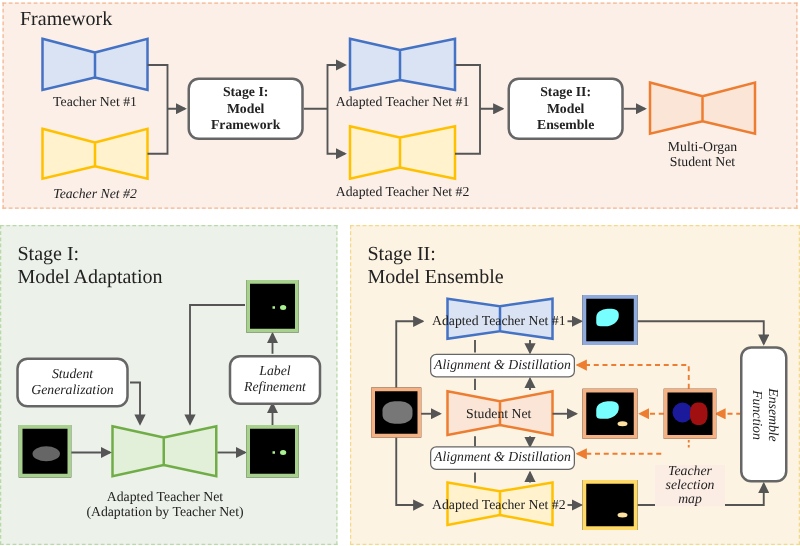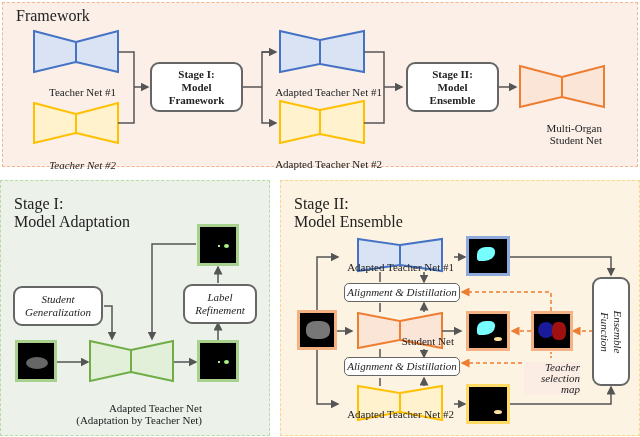--- a/index.html
+++ b/index.html
@@ -3,21 +3,21 @@
 <meta charset="utf-8">
 <style>
   html, body { margin: 0; padding: 0; background: #ffffff; }
   body { width: 640px; height: 437px; position: relative; overflow: hidden;
          font-family: "Liberation Serif", serif; color: #222; }
   .panel { position: absolute; box-sizing: border-box; }
   #fw { left: 2px; top: 2px; width: 636px; height: 165px; background: #fbefe8; border: 1.5px dashed #f3b58e; }
   #s1 { left: 0px; top: 180px; width: 270px; height: 256px; background: #ecf1ea; border: 1.5px dashed #b9d9a8; }
   #s2 { left: 280px; top: 180px; width: 360px; height: 256px; background: #fcf3e2; border: 1.5px dashed #f4d98c; }
   .ptitle { position: absolute; font-weight: normal; font-size: 16px; line-height: 19px; }
-  .lbl { position: absolute; font-size: 11px; text-align: right; white-space: nowrap; line-height: 12px; margin-top: 10px; }
+  .lbl { position: absolute; font-size: 11px; text-align: center; white-space: nowrap; line-height: 12px; }
   .box { position: absolute; box-sizing: border-box; background: #fff; border: 2px solid #666; border-radius: 9px;
          display: flex; align-items: center; justify-content: center; text-align: center; font-size: 11px; line-height: 13px; }
   .bold { font-weight: bold; }
   .ital { font-style: italic; }
   svg { position: absolute; left: 0; top: 0; }
   .thumb { position: absolute; box-sizing: border-box; background: #000; }
 </style>
 </head>
 <body>
 
@@ -138,21 +138,21 @@
   <div style="position:absolute;left:8px;top:7px;width:18px;height:14px;border-radius:50% 30% 60% 20%;background:#7ff;"></div>
   <div style="position:absolute;left:25px;top:23px;width:8px;height:4px;border-radius:50%;background:#fde0a0;"></div>
 </div>
 <div class="thumb" style="left:466px;top:384px;width:44px;height:40px;border:3px solid #ffd966;">
   <div style="position:absolute;left:25px;top:23px;width:8px;height:4px;border-radius:50%;background:#fde0a0;"></div>
 </div>
 <div class="thumb" style="left:531px;top:311px;width:42px;height:40px;border:3px solid #f4b183;">
   <div style="position:absolute;left:4px;top:8px;width:16px;height:16px;border-radius:50%;background:#1a1a9a;"></div>
   <div style="position:absolute;left:18px;top:8px;width:14px;height:18px;border-radius:40%;background:#a01010;"></div>
 </div>
-<div class="lbl ital" style="left:524px;top:352px;width:56px;line-height:11px;font-size:11px;background:#fbece4;">
+<div class="lbl ital" style="left:524px;top:372px;width:56px;line-height:11px;font-size:11px;background:#fbece4;">
   <div>Teacher</div>
   <div>selection</div>
   <div>map</div>
 </div>
 <div class="box ital" style="left:592px;top:277px;width:38px;height:109px;">
   <div style="transform:rotate(90deg);white-space:nowrap;line-height:13px;">
     <div>Ensemble</div>
     <div>Function</div>
   </div>
 </div>

